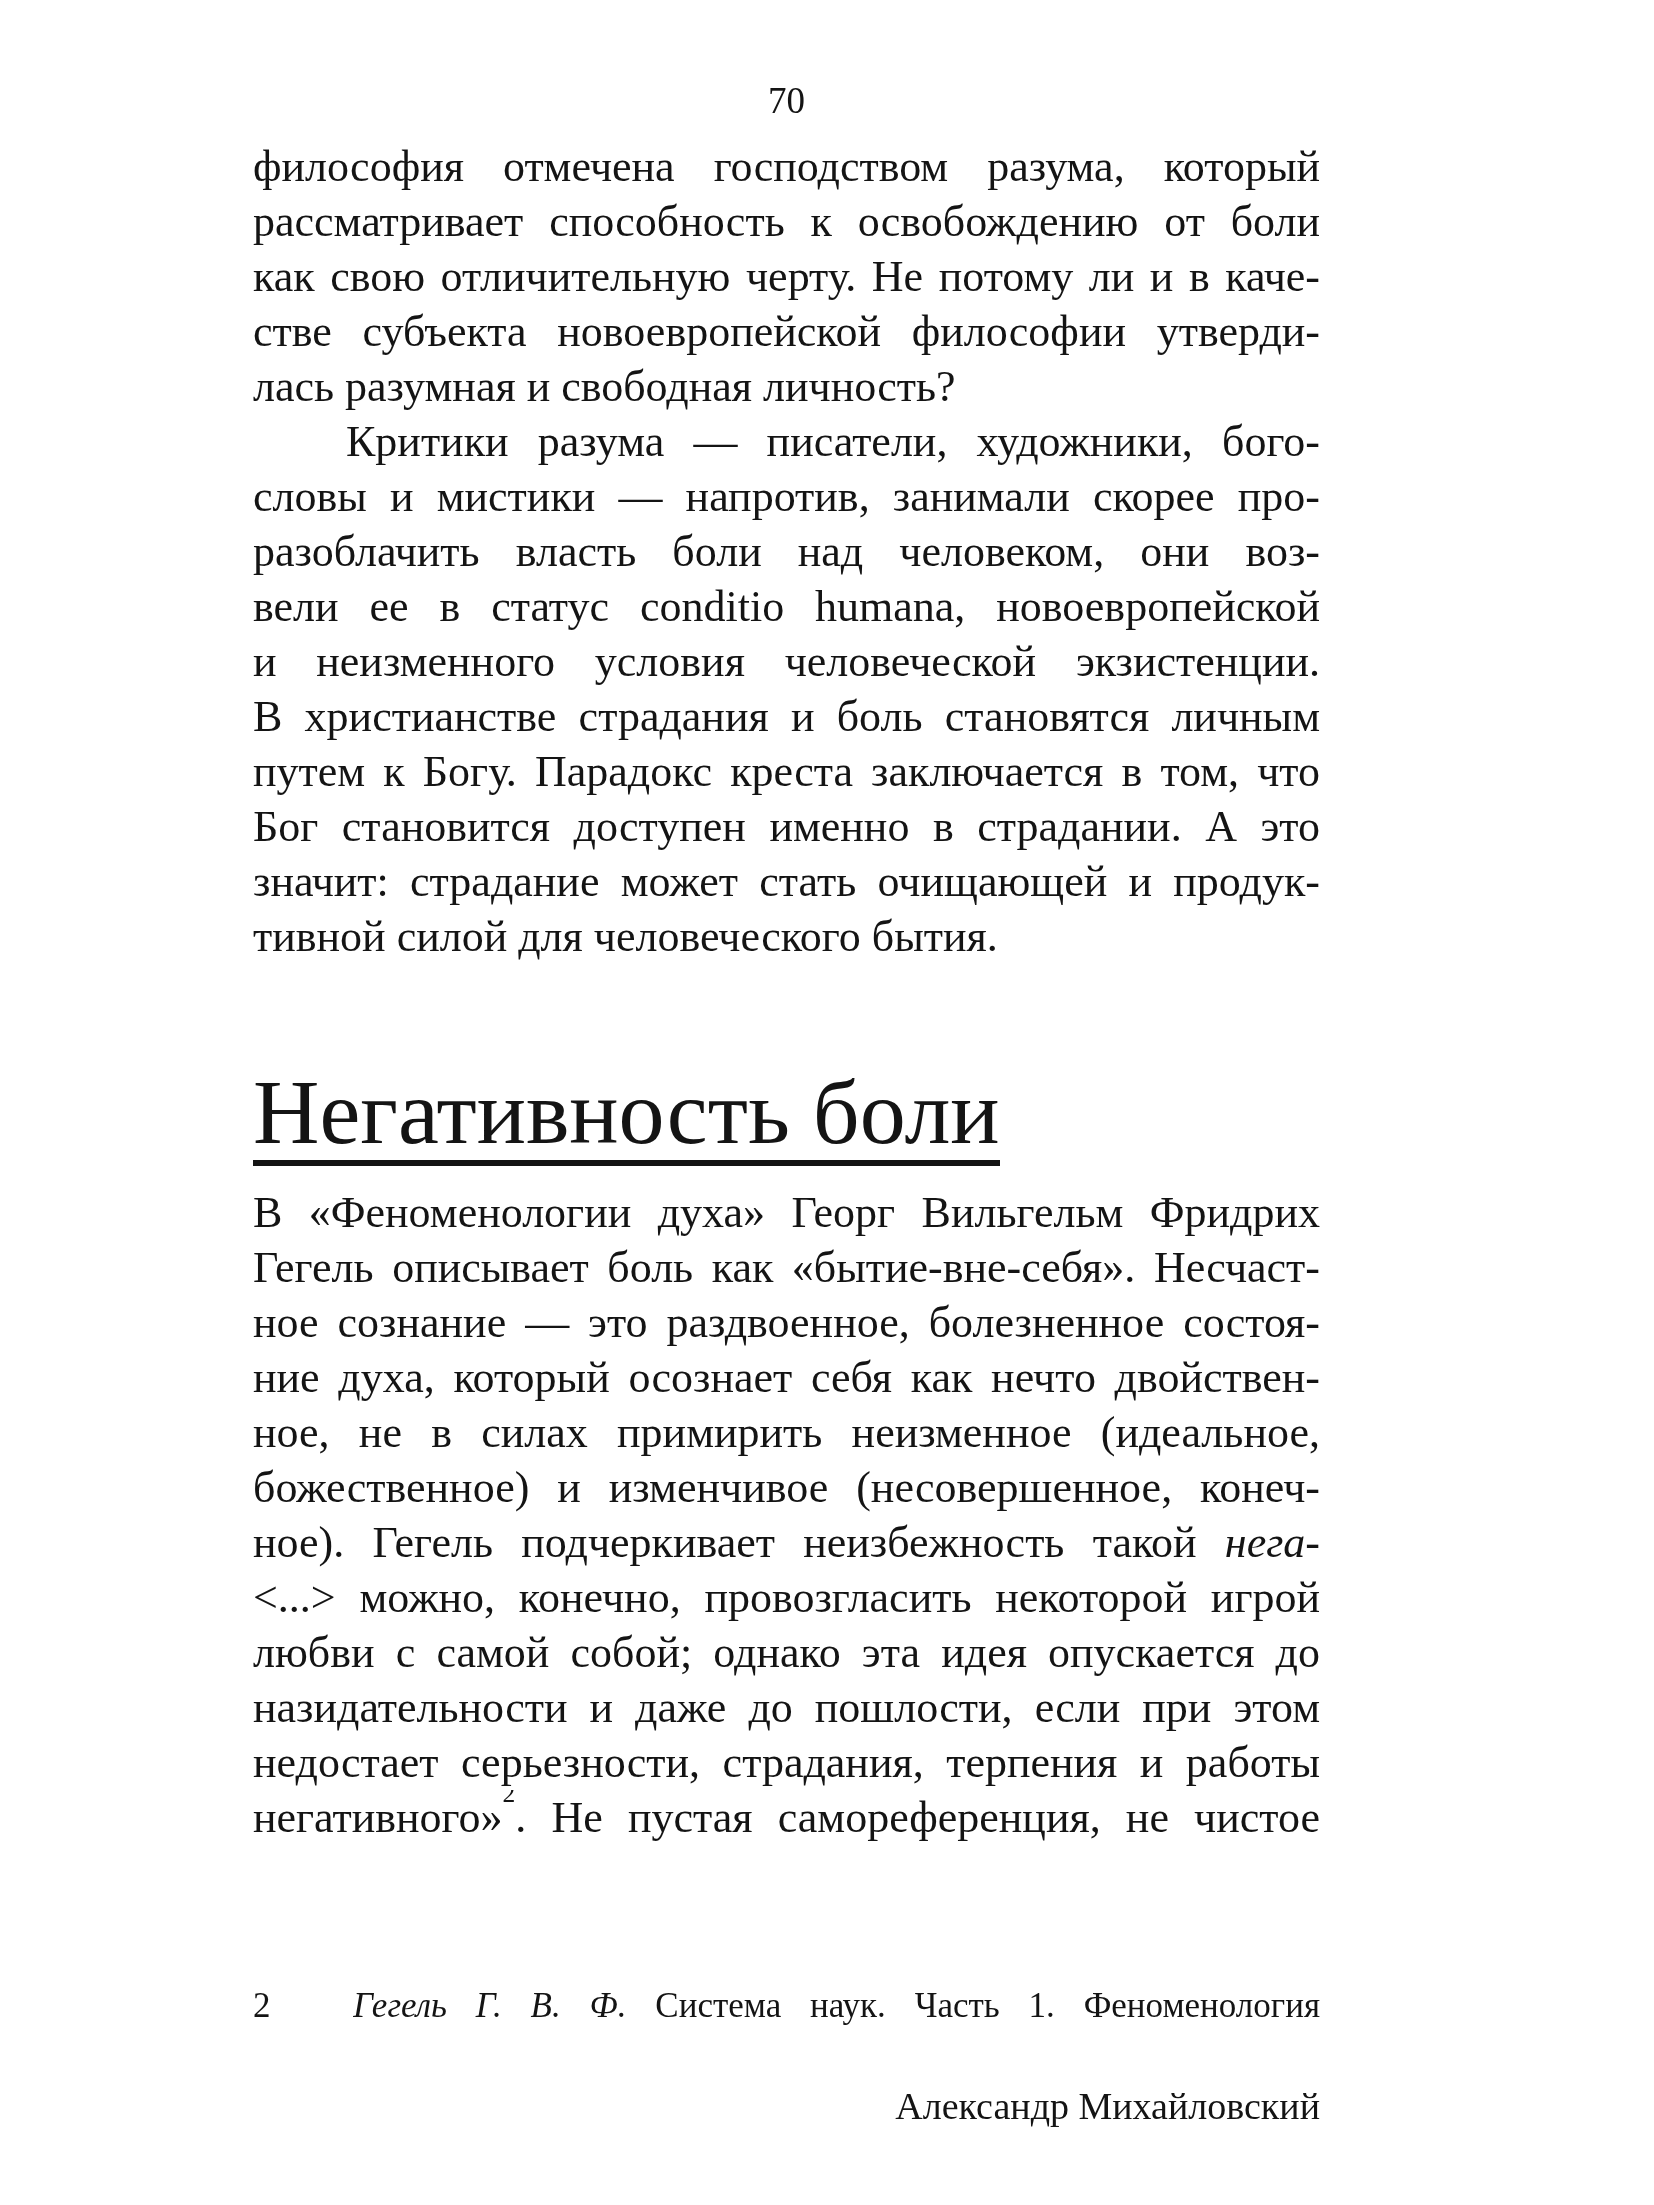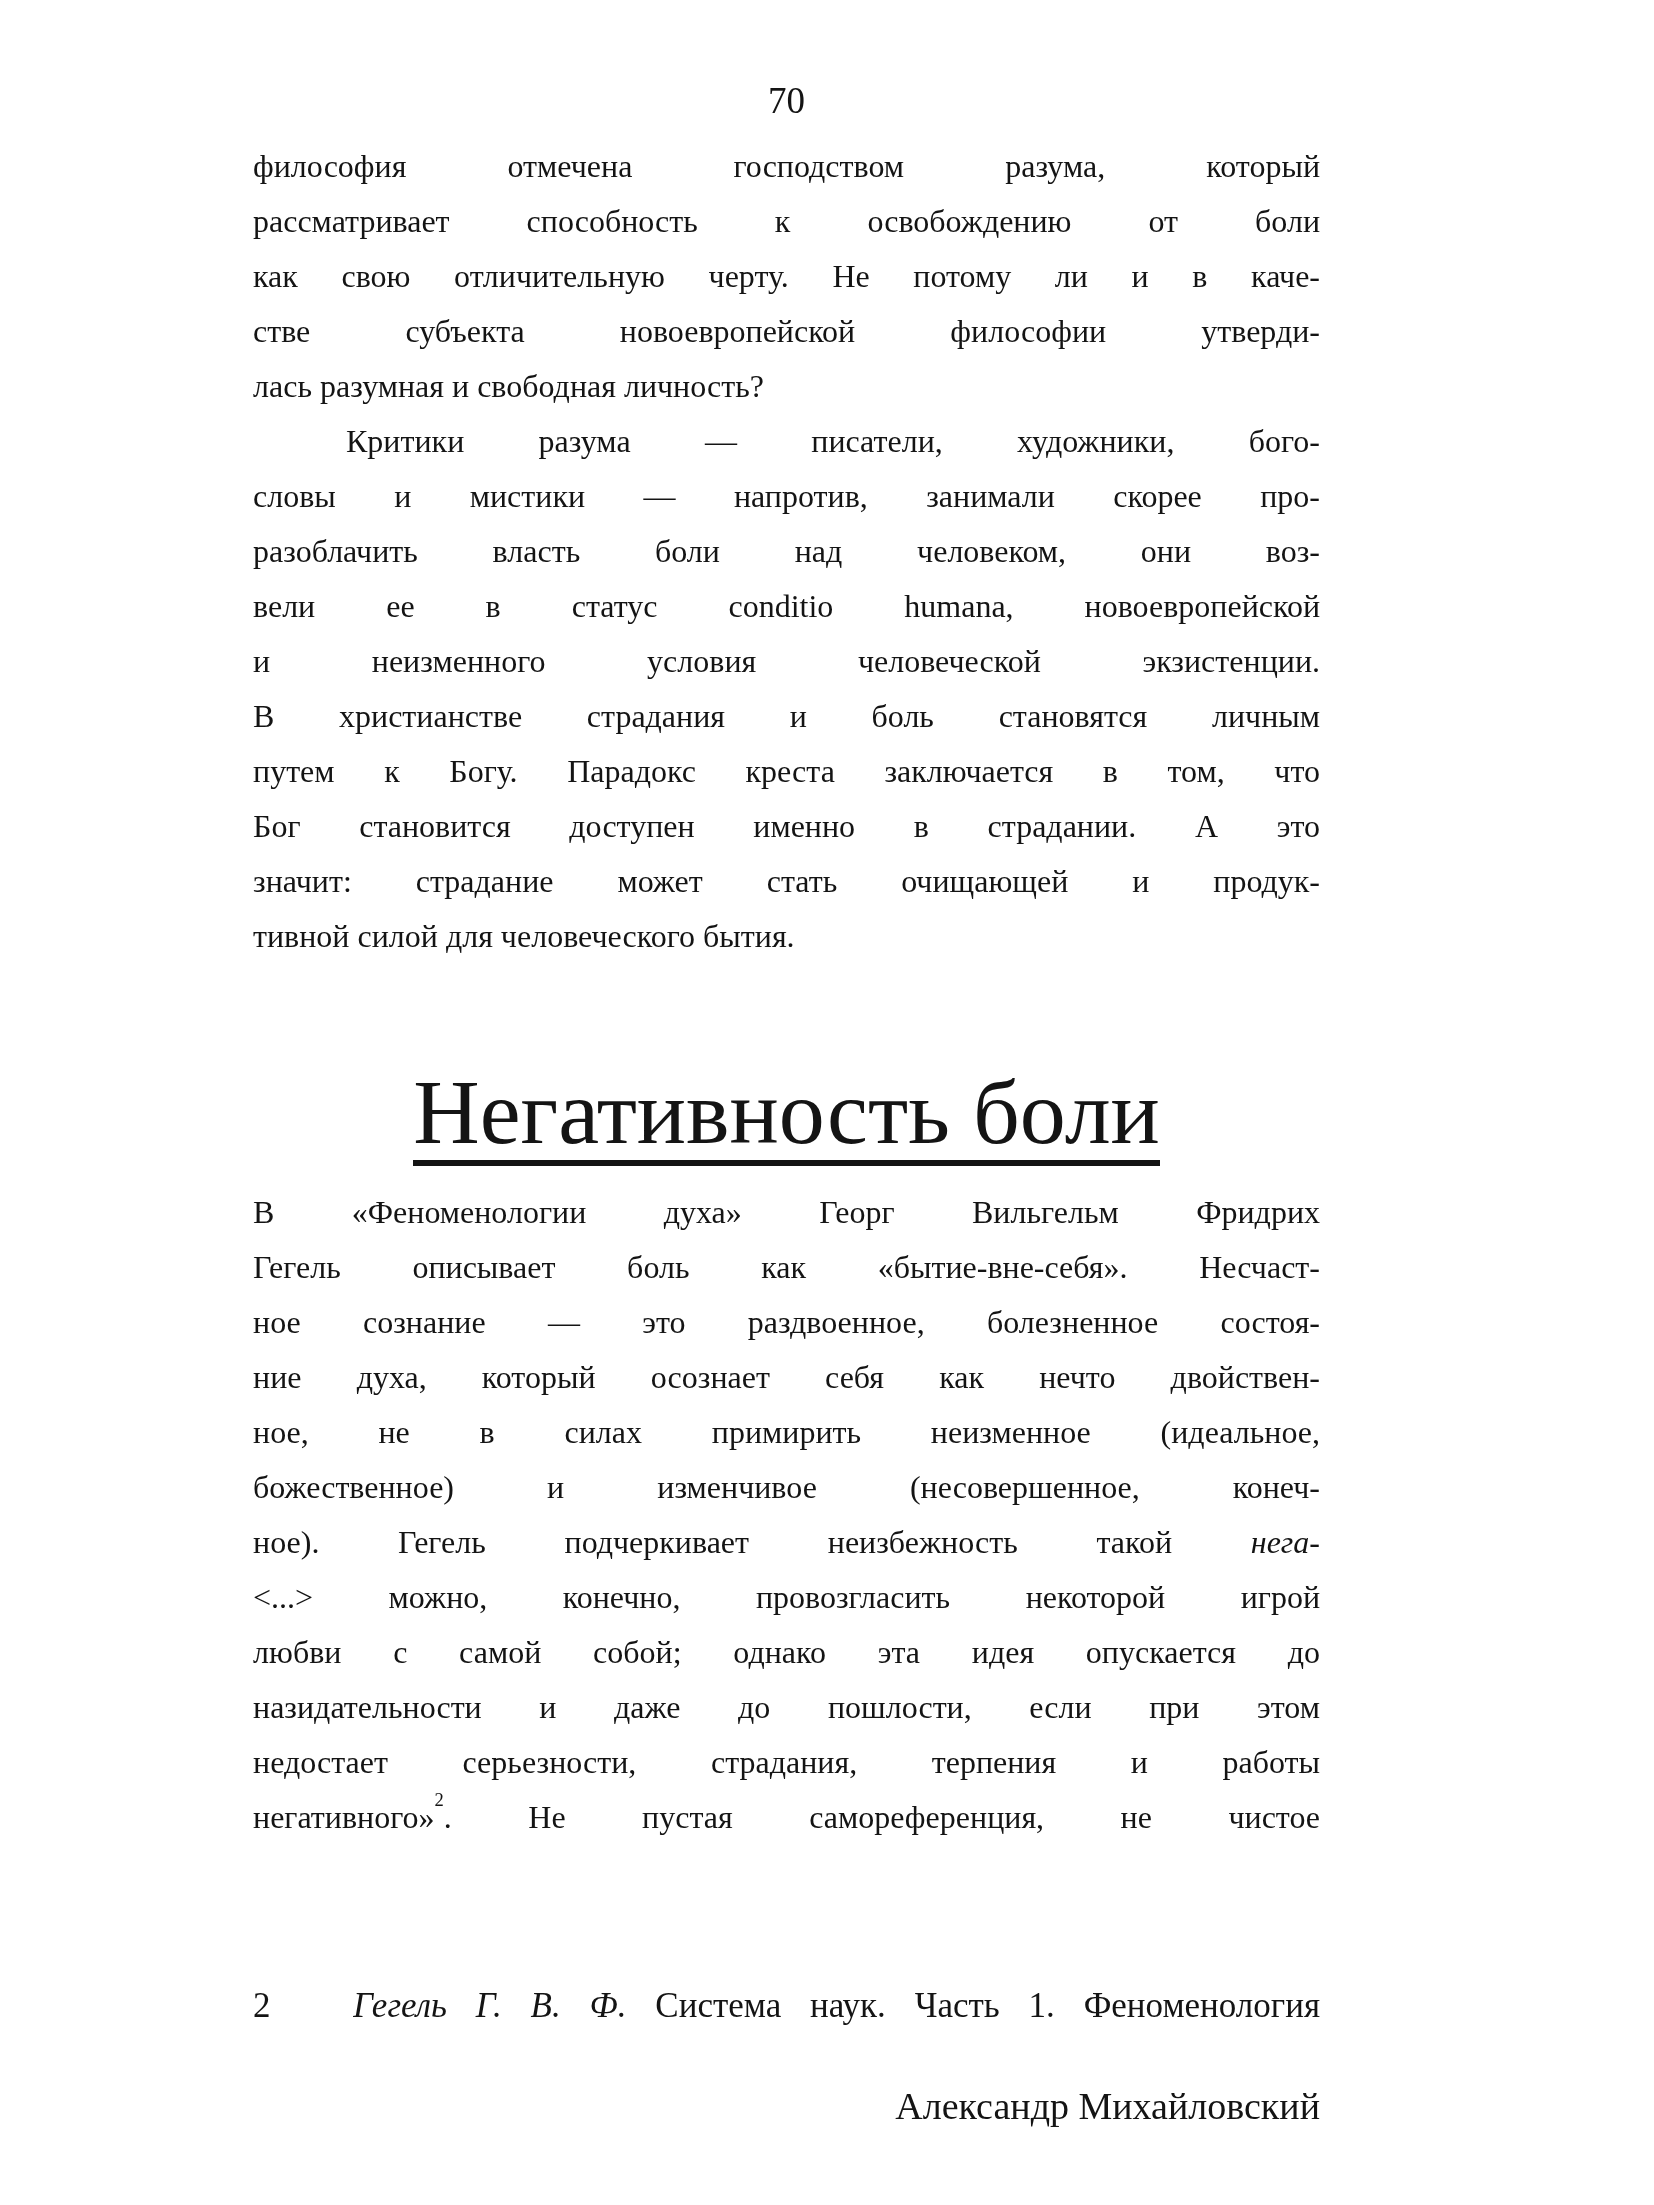--- a/index.html
+++ b/index.html
@@ -22,38 +22,37 @@
     left: 253px;
     width: 1067px;
   }
   .pagenum {
     top: 74px;
     font-size: 37px;
     line-height: 1;
     text-align: center;
   }
   .bodyblock .line {
-    font-size: 32px;
+    font-size: 44px;
     line-height: 55px;
     height: 55px;
     overflow: hidden;
     text-align: justify;
     text-align-last: justify;
   }
   .bodyblock .line.end {
     text-align-last: left;
   }
   .bodyblock .line.ind {
     text-indent: 93px;
   }
   .para12 { top: 131px; }
   .para3  { top: 1177px; }
   .heading-wrap {
     top: 1057px;
-    text-align: center;
   }
   .heading-text {
     display: inline-block;
     font-size: 92px;
     line-height: 95px;
     border-bottom: 6.2px solid #141414;
     white-space: nowrap;
   }
   sup.fnref {
     font-size: 0.58em;

